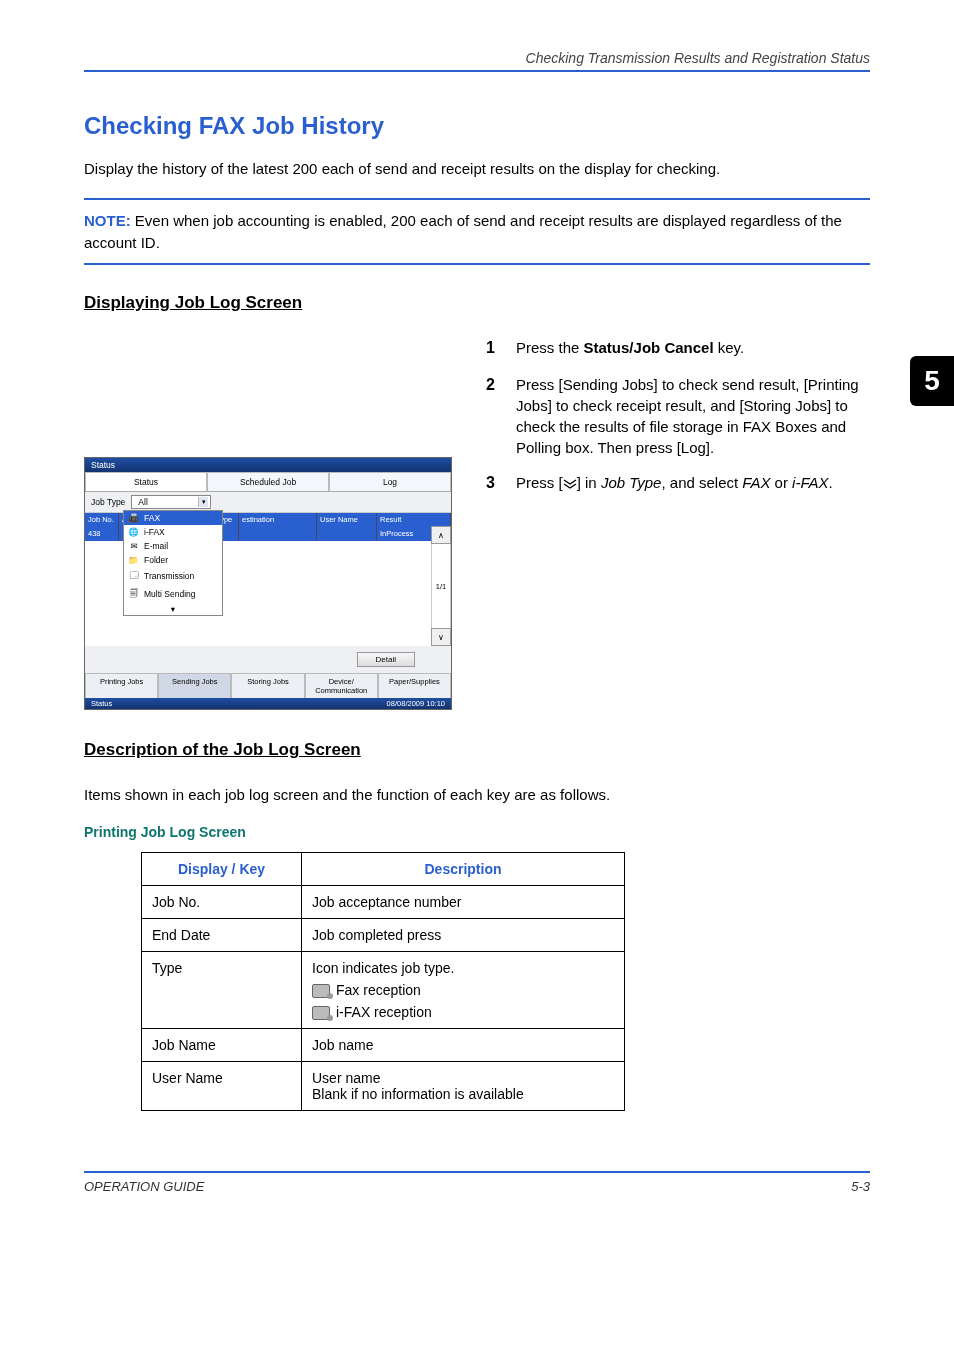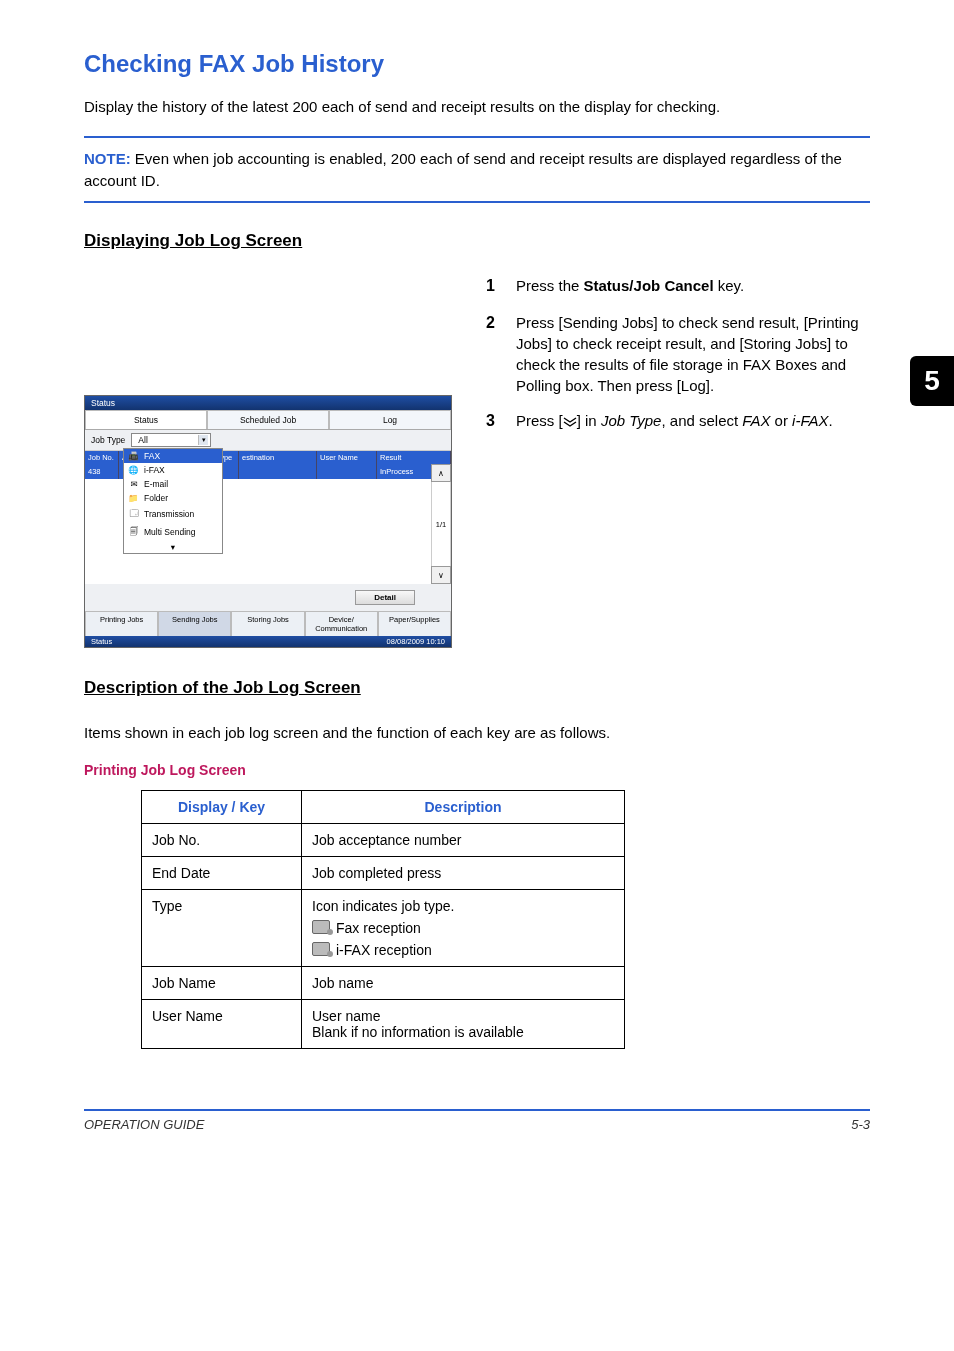--- a/index.html
+++ b/index.html
@@ -41,43 +41,44 @@
   .dd-menu .tail { text-align:center; padding:1px 0; }
   .grid-header { display:flex; background:#2a5fcf; color:#fff; font-size:7.5px; }
   .grid-header .gh { border-right:1px solid #446; padding:2px 3px; }
   .grid-body { position:relative; height:120px; background:#fff; }
   .grid-row { position:absolute; left:0; top:0; display:flex; width:100%; background:#2a5fcf; color:#fff; }
   .grid-row .gc { padding:3px; border-right:1px solid #446; font-size:7.5px; }
   .side-scroll { position:absolute; right:0; top:0; width:20px; height:100%; display:flex; flex-direction:column; }
   .scroll-btn { border:1px solid #999; background:#f0f0f0; height:18px; display:flex; align-items:center; justify-content:center; cursor:pointer; font-size:8px; }
   .page-ind { flex:1; display:flex; align-items:center; justify-content:center; font-size:7.5px; border-left:1px solid #ccc; border-right:1px solid #ccc; }
   .detail-bar { padding:6px 36px 6px 6px; background:#eef0f3; display:flex; justify-content:flex-end; }
-  .detail-btn { background:linear-gradient(#f8f8f8,#dcdcdc); border:1px solid #999; padding:2px 18px; font-size:8px; cursor:pointer;font-weight:bold; }
+  .detail-btn { background:linear-gradient(#f8f8f8,#dcdcdc); border:1px solid #999; padding:2px 18px; font-size:8px; cursor:pointer; }
   .ui-tabs2 { display:flex; background:#dfe6ef; }
   .ui-tabs2 .t2 { flex:1; text-align:center; padding:3px 0; font-size:7.5px; border:1px solid #bbb; border-bottom:none; background:#ecf0f5; cursor:pointer; }
   .ui-tabs2 .t2.active { background:#d0d8e6; }
   .ui-status { display:flex; justify-content:space-between; background:linear-gradient(#1f4ea3,#12336f); color:#fff; padding:1px 6px; font-size:7.5px; }
 
   
-  h3.mini-heading { color:#be185d; font-weight:bold; font-size:14px; margin:10px 0 12px 0; }
+  h3.mini-heading { color:#0f766e; font-weight:bold; font-size:14px; margin:10px 0 12px 0; }
   table.desc { border-collapse: collapse; width: 484px; margin-left: 57px; }
   table.desc th, table.desc td { border:1px solid #000; padding:8px 10px; font-size:14px; text-align:left; vertical-align:top; }
   table.desc th { color:#2a5fcf; font-weight:bold; text-align:center; }
-  .type-cell .row { display:flex; align-items:flex-start; gap:6px; margin-top:6px; }
+  .type-cell .row { display:flex; align-items:flex-end; gap:6px; margin-top:6px; }
   .type-cell .row:first-child { margin-top:0; }
   .fax-icon { width:18px; height:14px; background:#bbb; border:1px solid #666; display:inline-block; border-radius:2px; position:relative; }
   .fax-icon::after{content:""; position:absolute; right:-4px; bottom:-2px; width:6px; height:6px; background:#999; border-radius:50%;}
 
   
   .page-footer { border-top: 2px solid #2a5fcf; margin-top: 60px; display:flex; justify-content:space-between; padding-top:6px; font-size:13px; font-style:italic; color:#333; }
 </style>
 </head>
 <body>
 
 <div class="page">
+  <div class="hdr-title">Checking Transmission Results and Registration Status</div>
 
   <h1 class="main-heading">Checking FAX Job History</h1>
   <p class="body">Display the history of the latest 200 each of send and receipt results on the display for checking.</p>
 
   <div class="note-block">
     <p class="note-text">
       <span class="note-label">NOTE:</span><span> Even when job accounting is enabled, 200 each of send and receipt results are displayed regardless of the account ID.</span>
     </p>
   </div>
 

